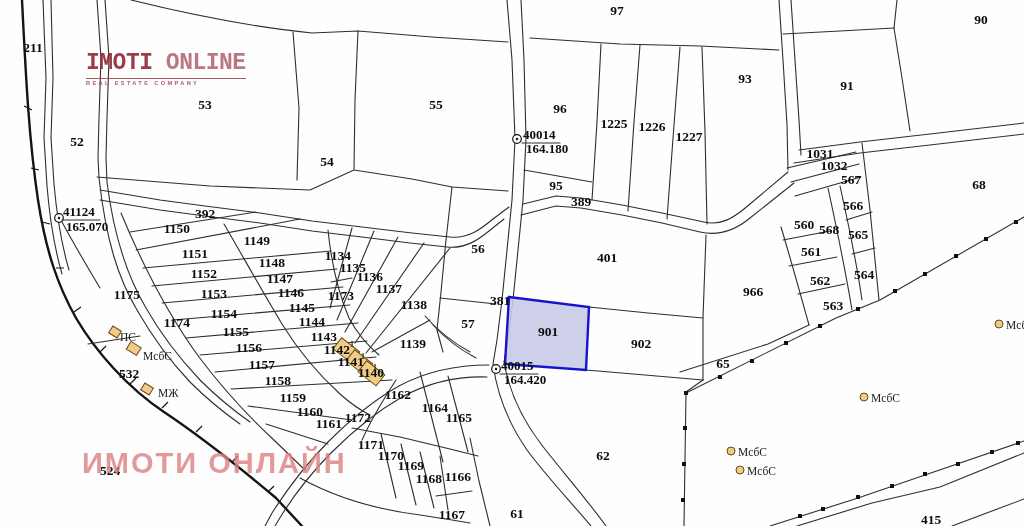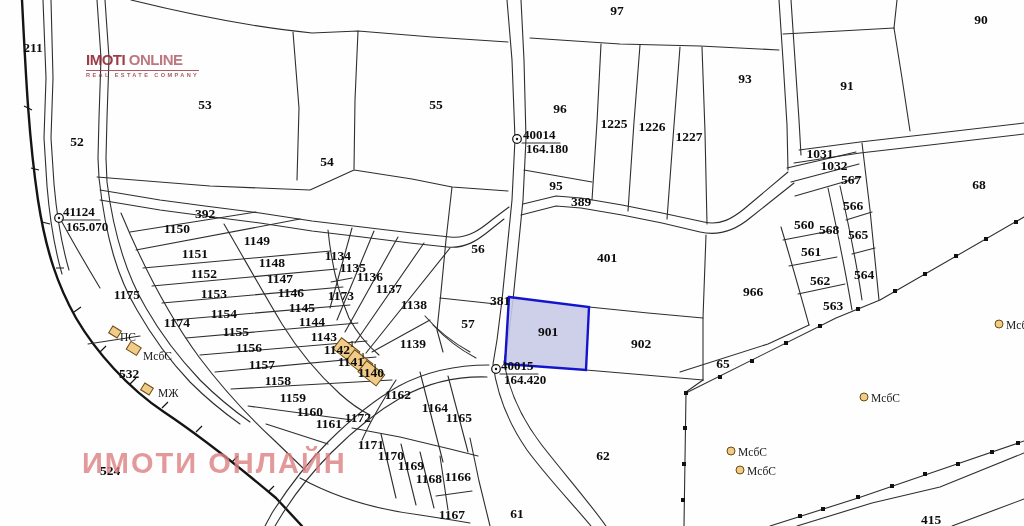--- a/index.html
+++ b/index.html
@@ -13,21 +13,21 @@
   .slabel{font:bold 13px "Liberation Serif",serif;fill:#0c0c0c;text-anchor:start;}
   .blabel{font:11.5px "Liberation Serif",serif;fill:#1a1a1a;text-anchor:start;}
   .flabel{font:bold 8px "Liberation Serif",serif;fill:#3a2a00;text-anchor:middle;}
   .sq{fill:#111;}
   .spt{fill:#ffffff;stroke:#111;stroke-width:1.2;}
   .sdot{fill:#111;}
   .bld{fill:var(--bld-fill,#f0cc88);stroke:var(--bld-stroke,#6b4a14);stroke-width:1;}
   .hl{fill:var(--hl-fill,#c9cae6);stroke:var(--hl-stroke,#1414cc);stroke-width:2.4;fill-opacity:.9;}
   #logo{position:absolute;left:86px;top:52px;opacity:.88;line-height:1;
         font-family:"Liberation Sans",sans-serif;}
-  #logo .l1{font-size:15px;font-weight:bold;letter-spacing:-0.5px;color:#8e2330;}
+  #logo .l1{font-size:23px;font-weight:bold;letter-spacing:-0.5px;color:#8e2330;font-family:Liberation Mono, monospace;}
   #logo .l1 .lt{font-weight:bold;color:#b4666f;}
   #logo .l2{margin-top:3px;border-top:1px solid #a04350;padding-top:2px;
             font-size:5.6px;letter-spacing:2.4px;color:#a04350;font-weight:bold;white-space:nowrap;}
   #watermark{position:absolute;left:82px;top:447px;font-family:"Liberation Sans",sans-serif;
              font-size:29px;font-weight:bold;letter-spacing:2px;color:var(--wm,#dd8080);opacity:.8;white-space:nowrap;}
 </style>
 </head>
 <body>
 
 <div id="stage" style="--line: #2e2e2e; --hl-fill: #c9cae6; --hl-stroke: #1414cc; --bld-fill: #f0cc88; --bld-stroke: #6b4a14; --wm: #dd8080;">

